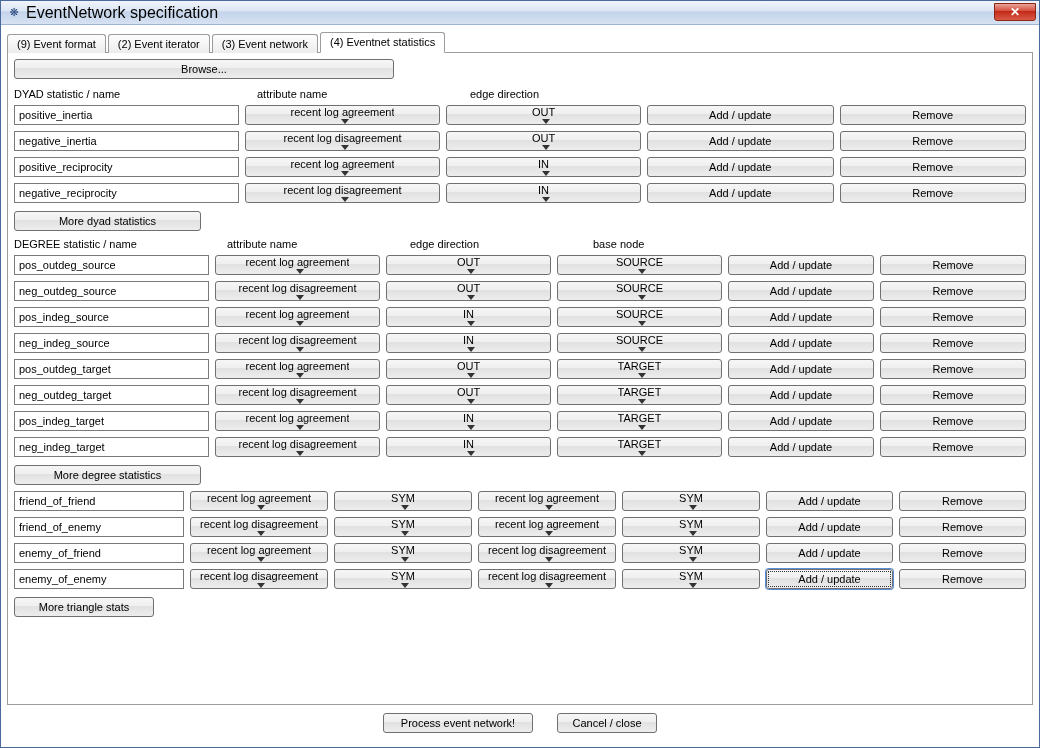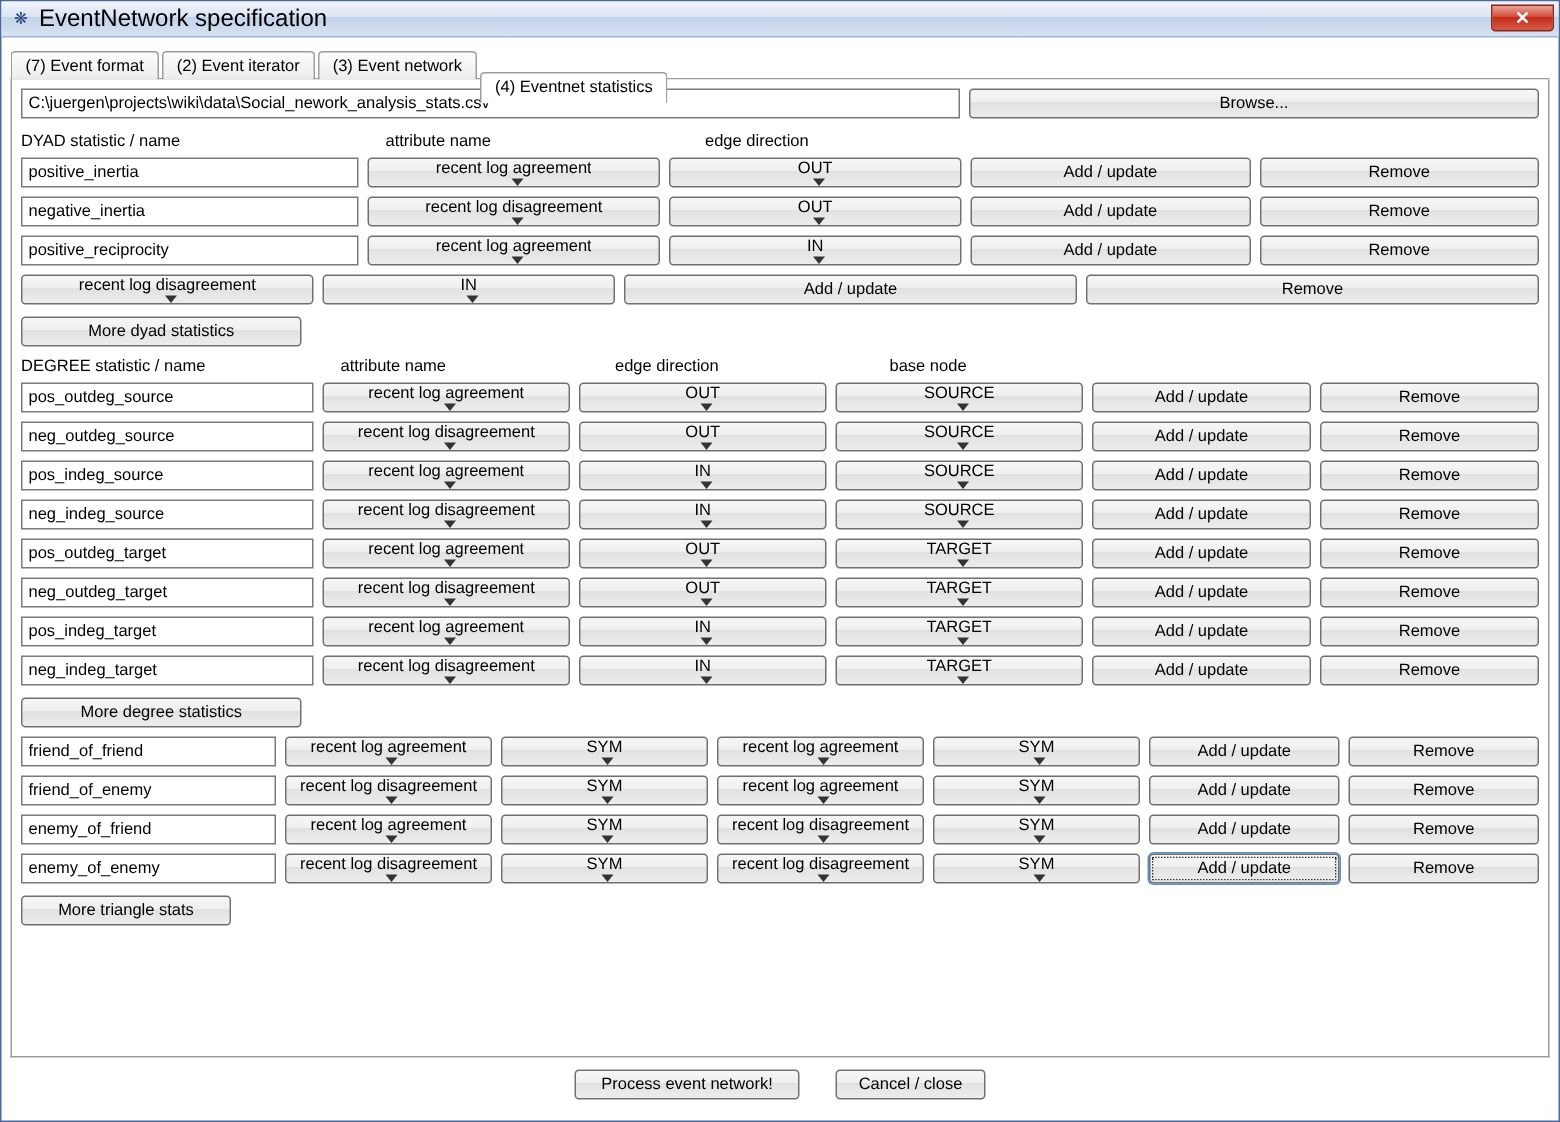--- a/index.html
+++ b/index.html
@@ -80,21 +80,21 @@
     margin-right: 2px;
     cursor: pointer;
     position: relative;
     top: 1px;
     height: 19px;
     line-height: 12px;
   }
   .tab.active {
     background: #fff;
     height: 21px;
-    top: 17px;
+    top: 1px;
     border-bottom: 1px solid #fff;
     z-index: 2;
   }
   .tabpanel {
     border: 1px solid #9c9c9c;
     border-top: none;
     flex: 1;
     padding: 6px;
     background: #fff;
     overflow: auto;
@@ -212,31 +212,30 @@
 
 <div class="window">
   <div class="titlebar">
     <span class="title-icon">❋</span>
     <span class="title-text">EventNetwork specification</span>
     <div class="close-btn"><span>✕</span></div>
   </div>
 
   <div class="content">
     <div class="tabbar">
-      <div class="tab"><span>(7) Event format</span></div>
+      <div class="tab"><span>(9) Event format</span></div>
       <div class="tab"><span>(2) Event iterator</span></div>
       <div class="tab"><span>(3) Event network</span></div>
       <div class="tab active"><span>(4) Eventnet statistics</span></div>
     </div>
 
     <div class="tabpanel">
 
 
       <div class="filerow">
-        <input class="textinput" value="C:\juergen\projects\wiki\data\Social_nework_analysis_stats.csv" style="">
         <button class="btn wide">Browse...</button>
       </div>
 
       
       <div class="headerrow">
         <div class="col-name">DYAD statistic / name</div>
         <div class="col-attr">attribute name</div>
         <div class="col-dir">edge direction</div>
         <div class="col-btn"></div>
         <div class="col-btn"></div>
@@ -287,20 +286,21 @@
     <div class="col-dir">
               <div class="combo">
                 <span class="val">IN</span>
                 <span class="arrow"></span>
               </div>
             </div>
     <div class="col-btn"><button class="btn ">Add / update</button></div>
     <div class="col-btn"><button class="btn ">Remove</button></div>
   </div>
           <div class="row">
+    <div class="col-name"><input class="plaininput" value="negative_reciprocity" style=""></div>
     <div class="col-attr">
               <div class="combo">
                 <span class="val">recent log disagreement</span>
                 <span class="arrow"></span>
               </div>
             </div>
     <div class="col-dir">
               <div class="combo">
                 <span class="val">IN</span>
                 <span class="arrow"></span>

